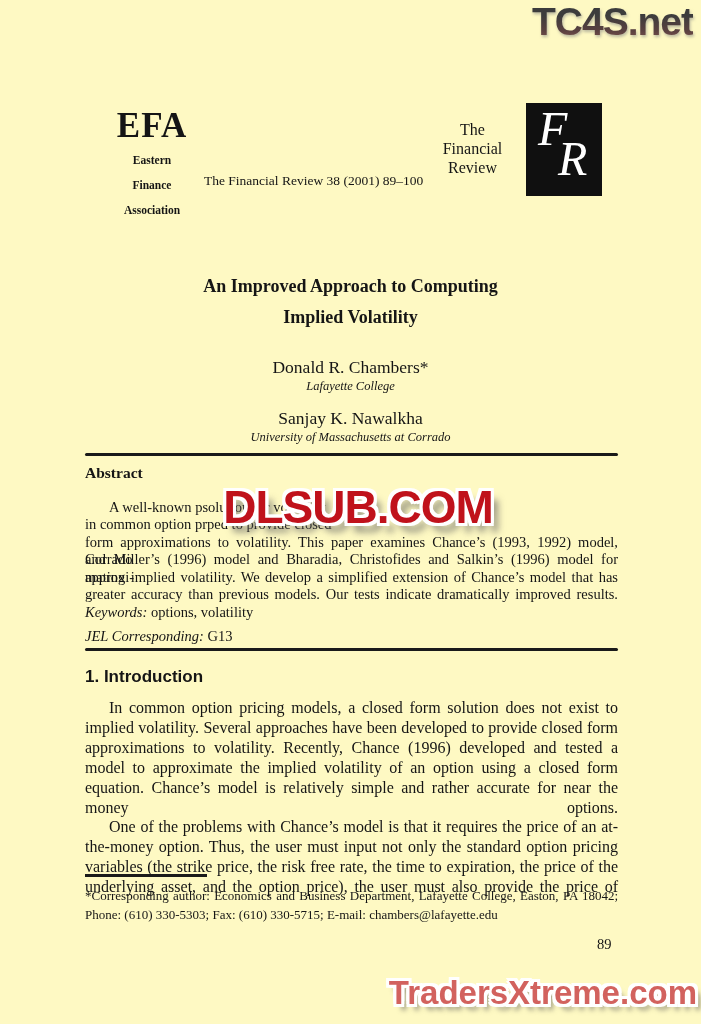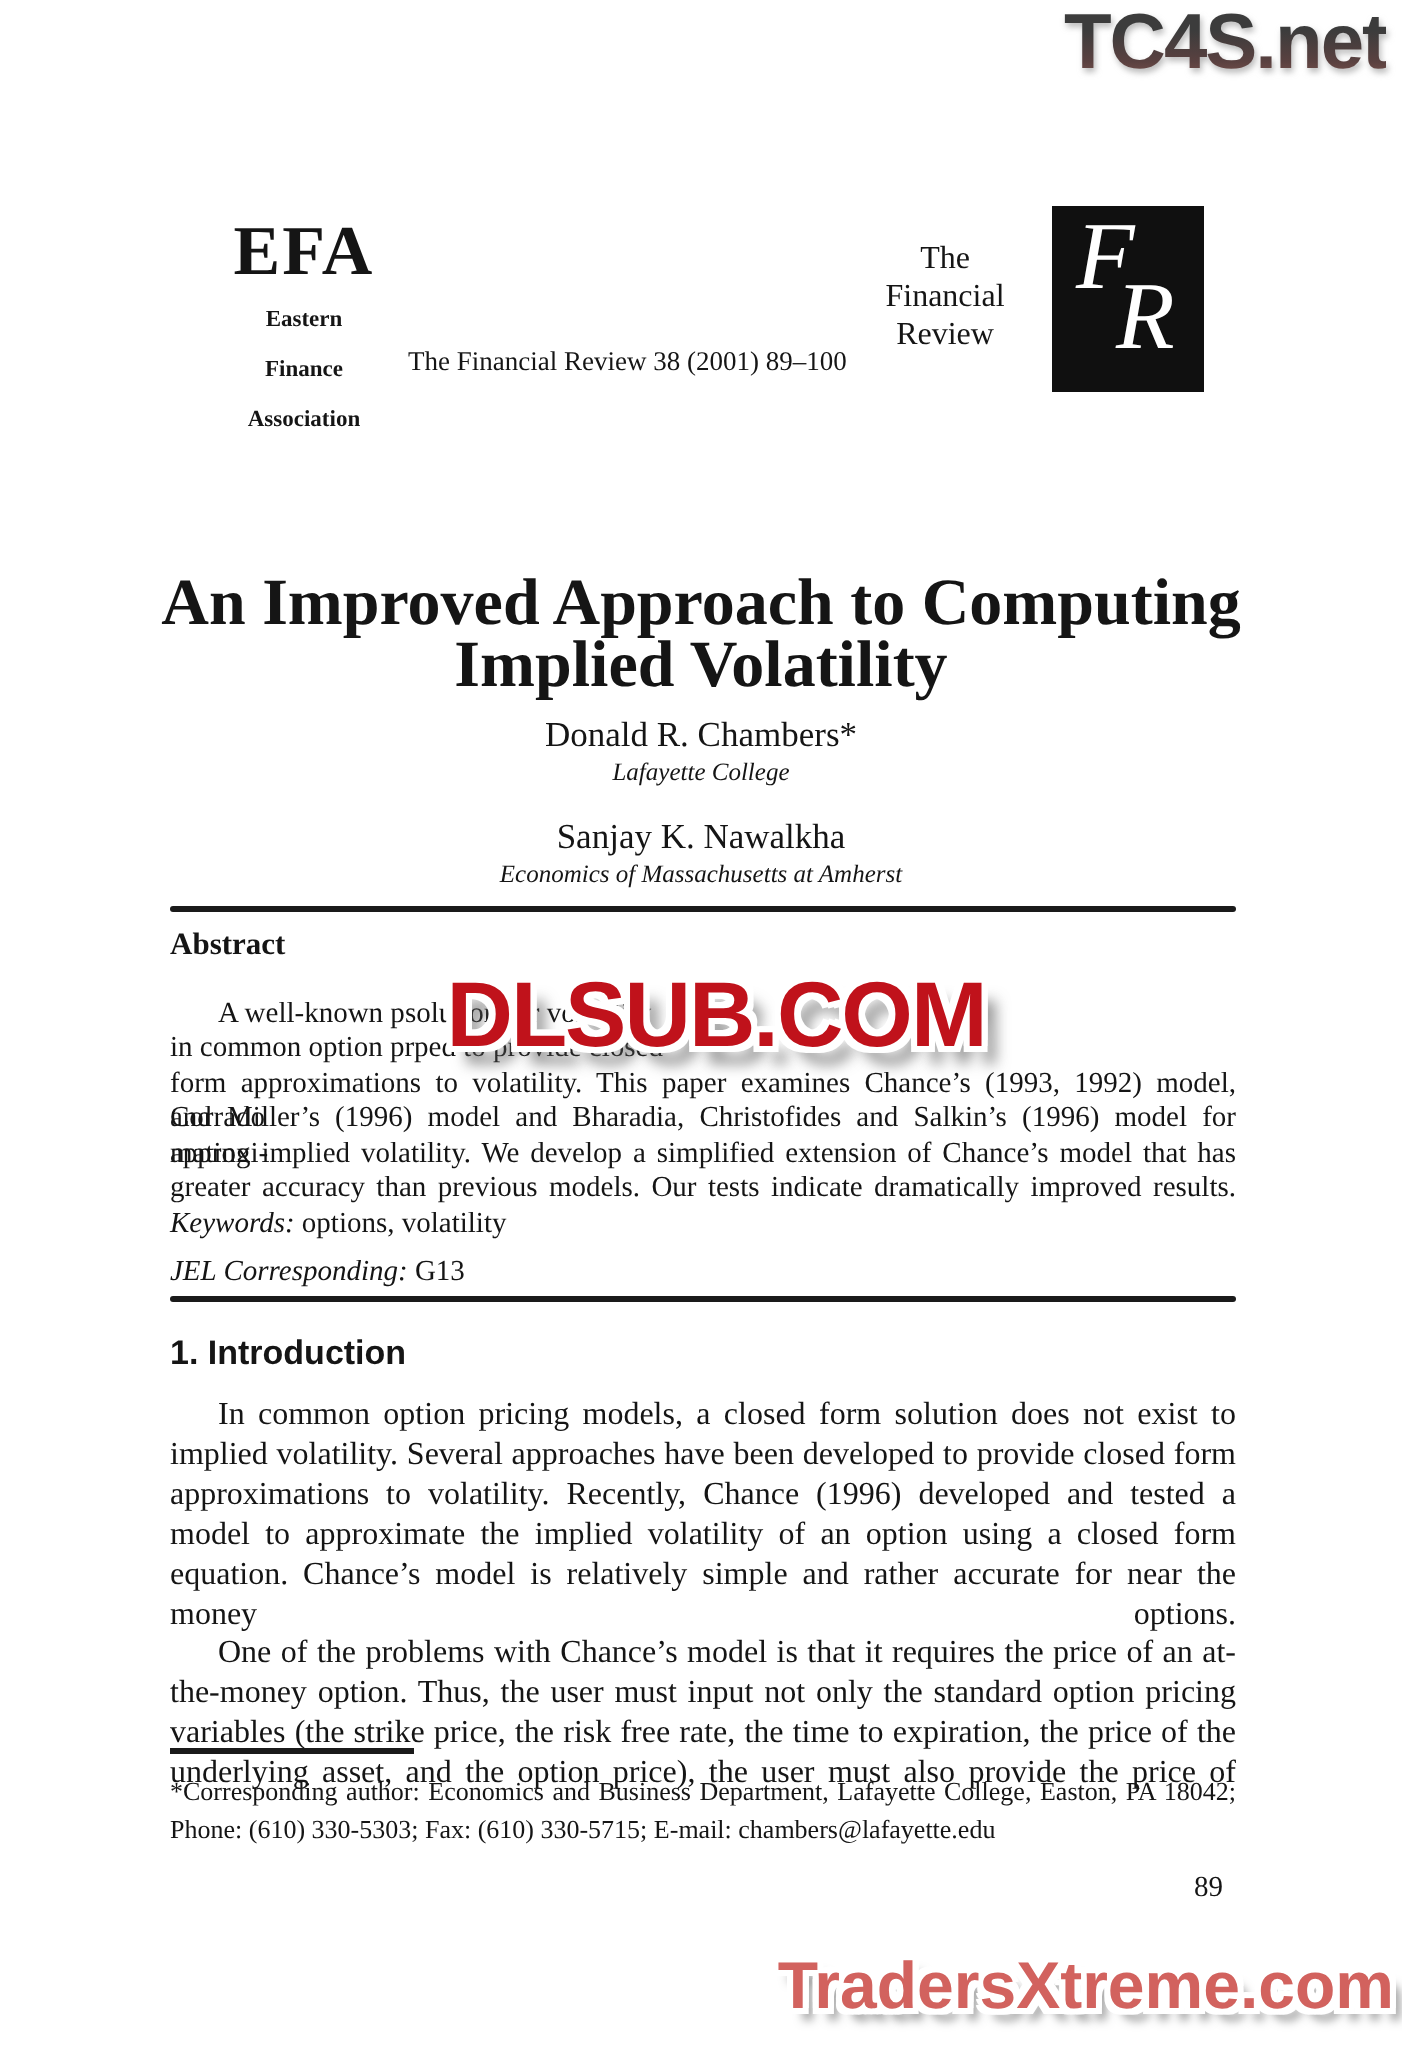--- a/index.html
+++ b/index.html
@@ -1,19 +1,19 @@
 <!DOCTYPE html>
 <html><head>
 <meta charset="utf-8">
 <style>
   * { margin:0; padding:0; box-sizing:border-box; }
   html,body { background:#888; }
   #page {
     position:relative; width:701px; height:1024px; margin:0 auto;
-    background:#ffffff; overflow:hidden;
+    background:#fef9c3; overflow:hidden;
     font-family:"Liberation Serif", serif; color:#151515;
   }
 
   
   .wm-top {
     position:absolute; top:0px; right:8px;
     font-family:"Liberation Sans", sans-serif; font-weight:bold;
     font-size:39px; letter-spacing:-1px;
     background:linear-gradient(to bottom, #3c3c3c 35%, #5a4140 70%, #8a5a52 100%);
     -webkit-background-clip:text; background-clip:text; color:transparent;
@@ -30,21 +30,21 @@
     text-align:center; font-size:16px; line-height:19px;
   }
   .fr-box { position:absolute; left:526px; top:103px; width:76px; height:93px; background:#101010; }
   .fr-letter { position:absolute; color:#fff; font-style:italic; font-size:48px; line-height:1; }
   .fr-f { left:12px; top:2px; }
   .fr-r { left:32px; top:32px; }
 
   
   .paper-title {
     position:absolute; left:0; top:271px; width:701px; text-align:center;
-    font-weight:bold; font-size:33px; line-height:31px;margin-top:16px;
+    font-weight:bold; font-size:18px; line-height:31px;
   }
   .authors { position:absolute; left:0; top:343px; width:701px; text-align:center; }
   .author-name { font-size:17.5px; line-height:21px; margin-top:14px; }
   .author-affil { font-style:italic; font-size:12.5px; line-height:16px; }
 
   
   .rule { position:absolute; left:85px; width:533px; height:3px; background:#1a1a1a; border-radius:2px; }
   .rule-top { top:453px; }
   .rule-bottom { top:648px; }
   .abstract-heading { position:absolute; left:85px; top:464px; font-weight:bold; font-size:15.5px; }
@@ -127,21 +127,21 @@
 
   <div class="paper-title">
     <div>An Improved Approach to Computing</div>
     <div>Implied Volatility</div>
   </div>
 
   <div class="authors">
     <div class="author-name">Donald R. Chambers*</div>
     <div class="author-affil">Lafayette College</div>
     <div class="author-name">Sanjay K. Nawalkha</div>
-    <div class="author-affil">Economics of Massachusetts at Amherst</div>
+    <div class="author-affil">University of Massachusetts at Corrado</div>
   </div>
 
   <div class="rule rule-top"></div>
   <div class="abstract-heading">Abstract</div>
 
   <div class="abstract-body">
       <div class="abs-line split">
         <span class="abs-indent">A well-known p</span>
         <span>solution for volatility</span>
       </div>

